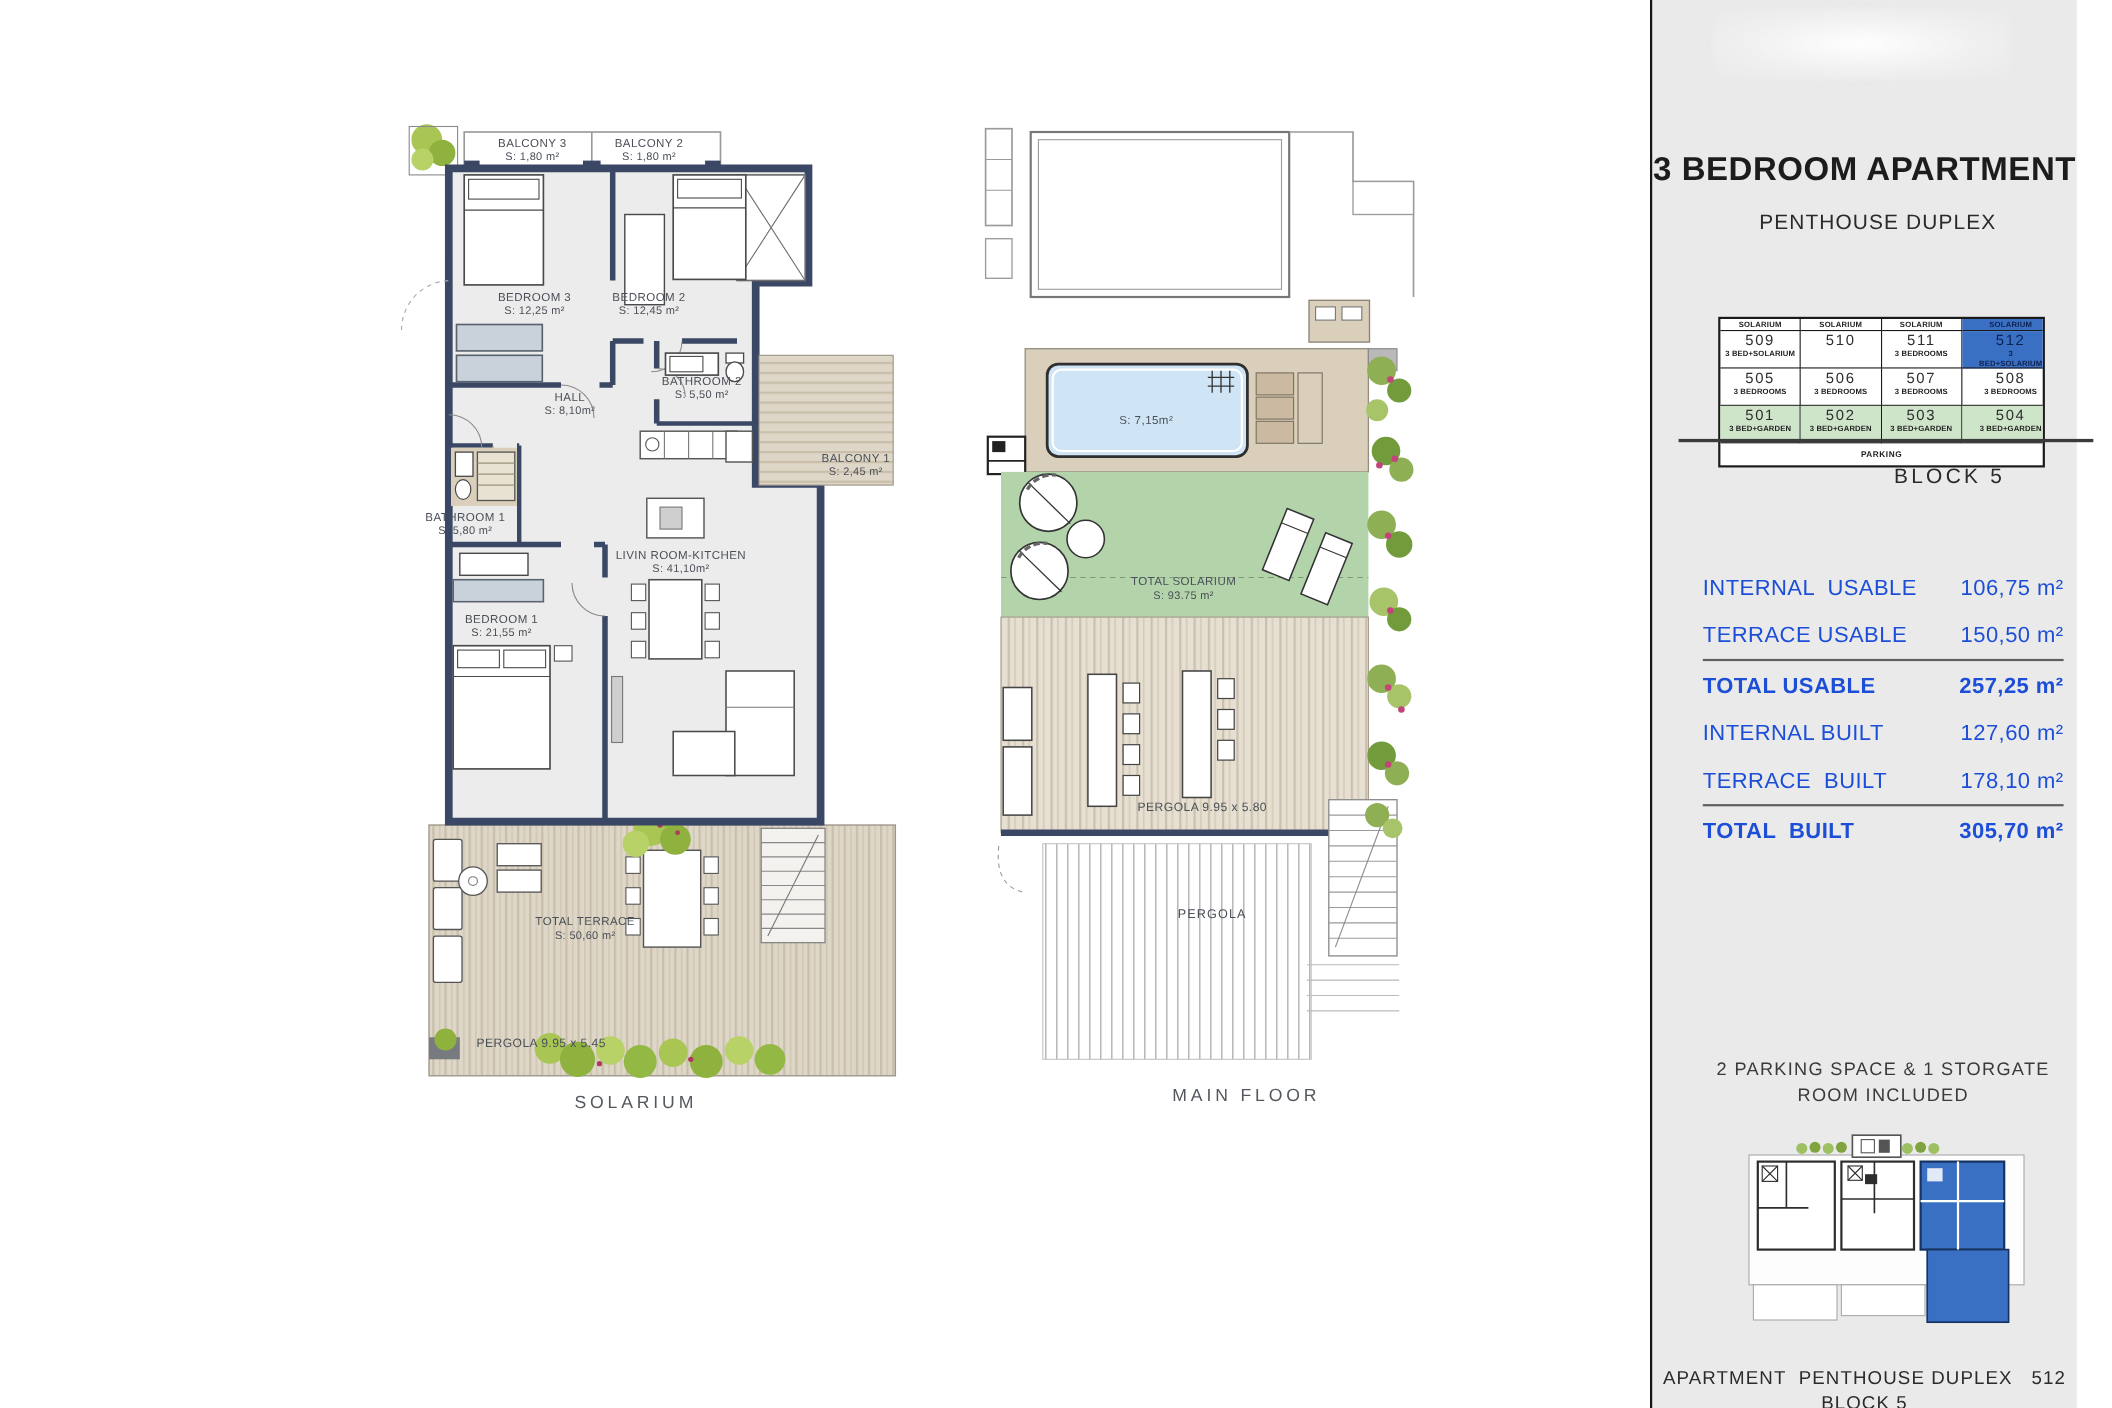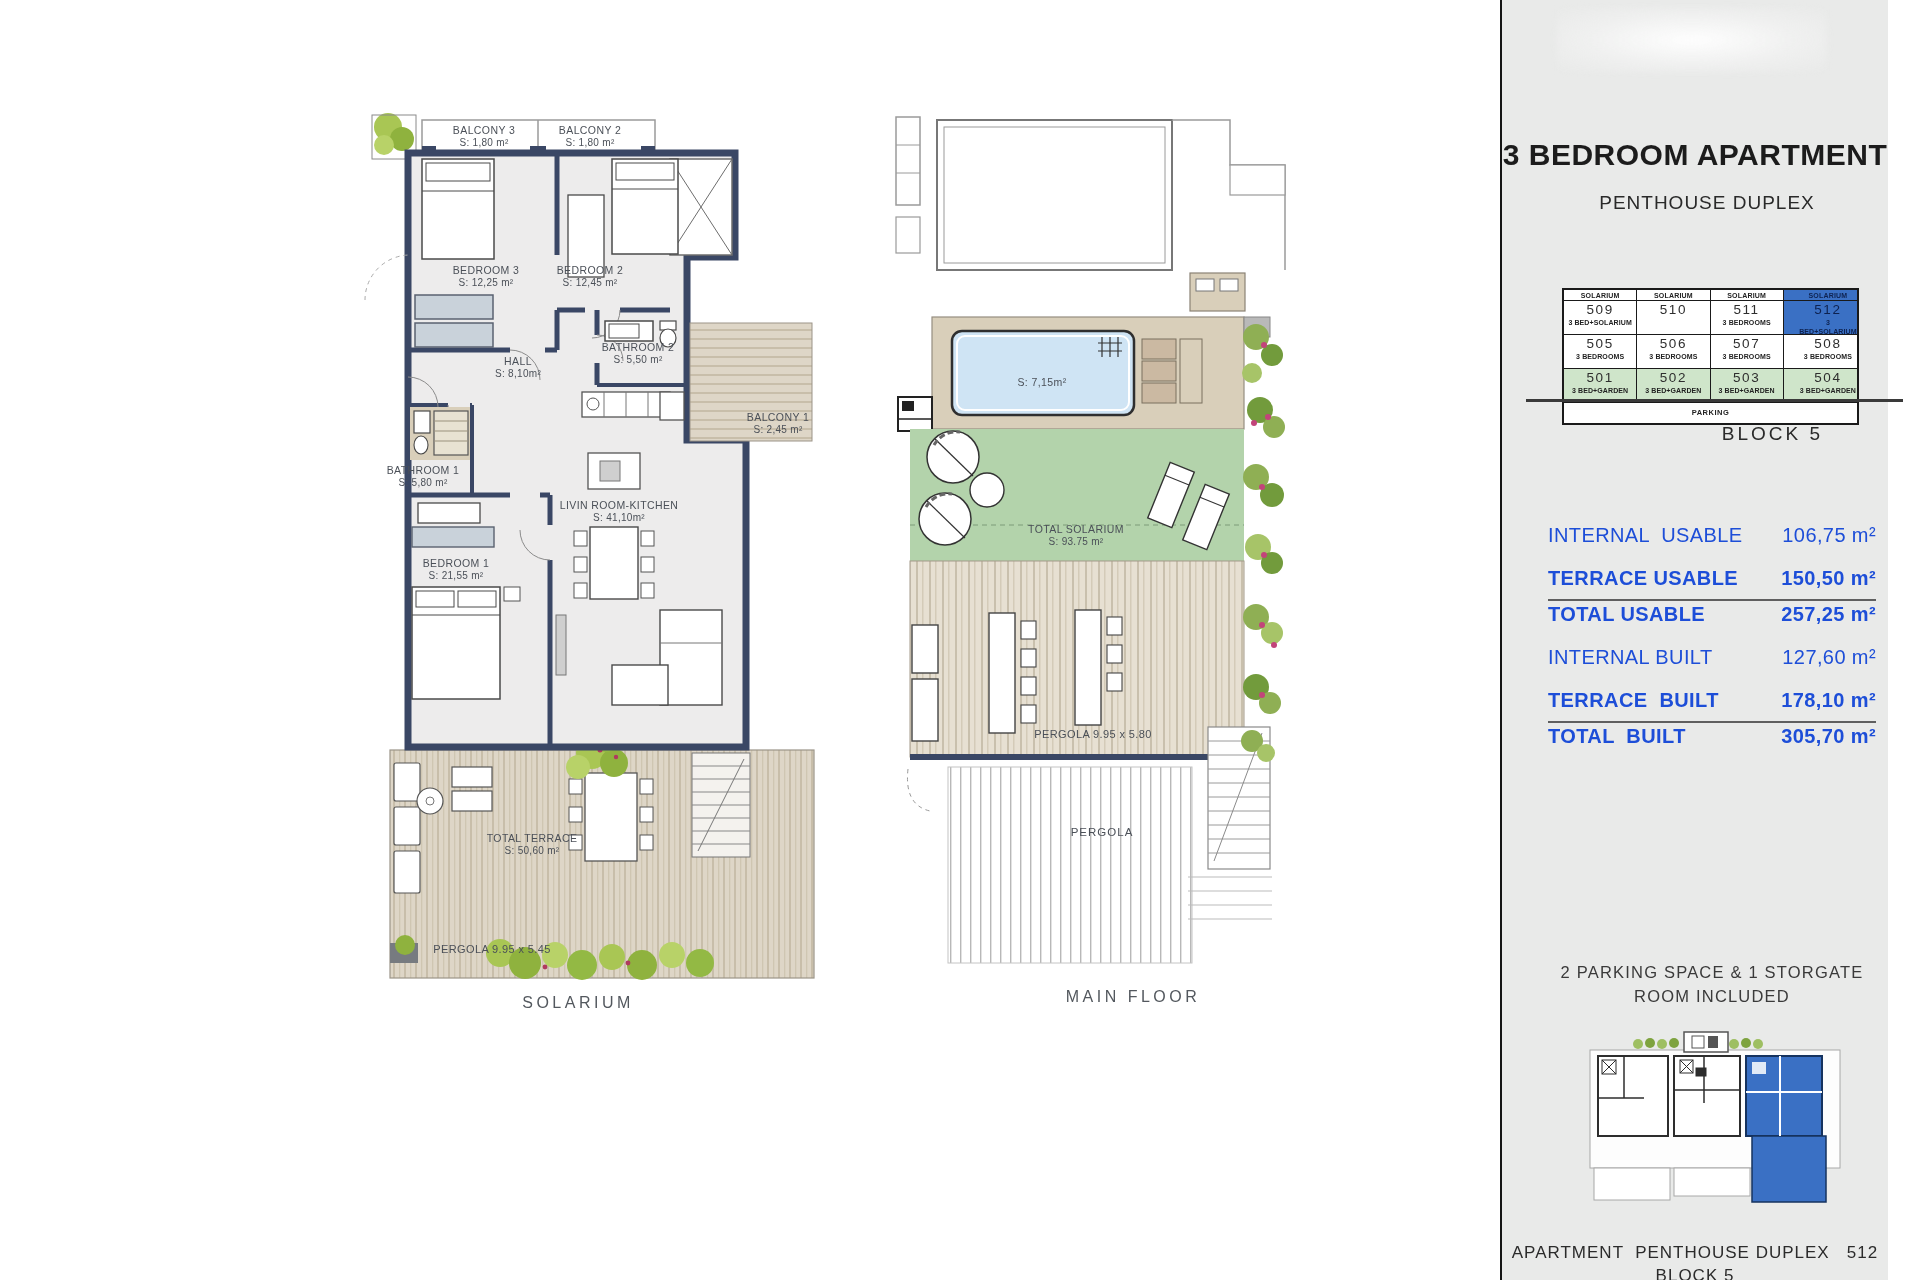--- a/index.html
+++ b/index.html
@@ -41,21 +41,21 @@
   #avail .blue .num,#avail .blue .typ,#avail .blue.hd{color:#0e2250;}
   #avail .green{background:#cfe5ca;}
   #avail .ft{grid-column:1/-1;height:20px;border-right:none;border-bottom:none;
              font-size:7.5px;font-weight:bold;letter-spacing:.5px;line-height:20px;color:#222;text-align:center;}
   #groundline{position:absolute;left:24px;top:399px;width:377px;height:2.5px;background:#3a3a3a;}
   .p-block{position:absolute;right:65px;top:423px;font-size:19px;letter-spacing:3px;color:#2a2a2a;}
   
   #areas{position:absolute;left:46px;top:524px;width:328px;}
   .arow{display:flex;justify-content:space-between;align-items:baseline;
         height:26px;margin-bottom:17px;font-size:20px;letter-spacing:.4px;color:#1d4ed8;}
-  .arow.u{border-bottom:2px solid #5f5f5f;padding-bottom:6px;margin-bottom:2px;font-weight:bold;}
+  .arow.u{border-bottom:2px solid #5f5f5f;padding-bottom:6px;margin-bottom:12px;}
   .arow.b{font-weight:bold;}
   .ws{white-space:pre;}
   
   #pnote{position:absolute;left:40px;top:960px;width:340px;text-align:center;
          font-size:16.5px;letter-spacing:1.2px;line-height:24px;color:#3a3a3a;}
   
   #pfooter{position:absolute;left:0;top:1243px;width:100%;text-align:center;
            font-size:17px;letter-spacing:1px;color:#2b2b2b;}
   #pfooter .f2{margin-top:3px;}
 </style>

